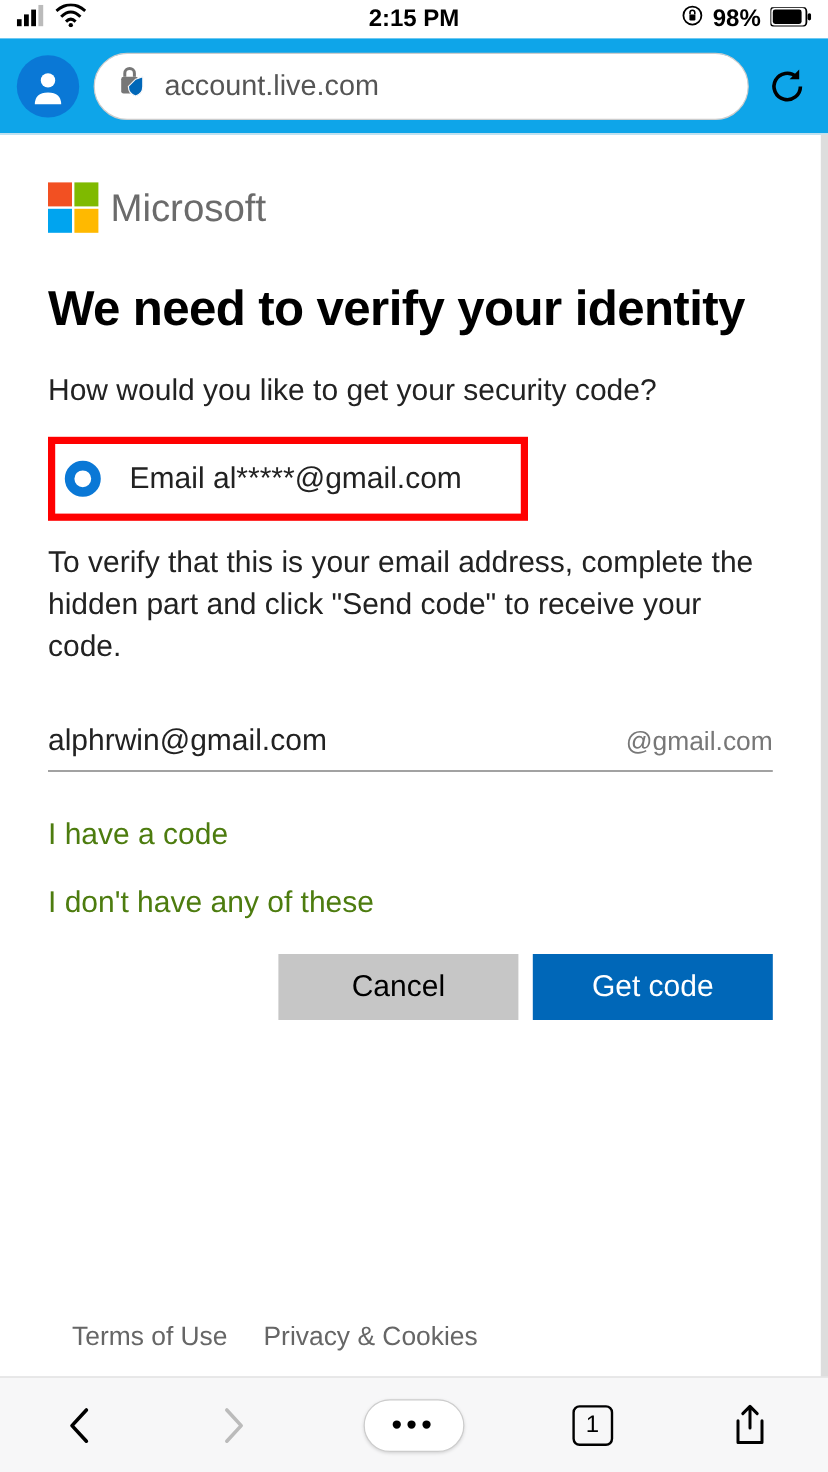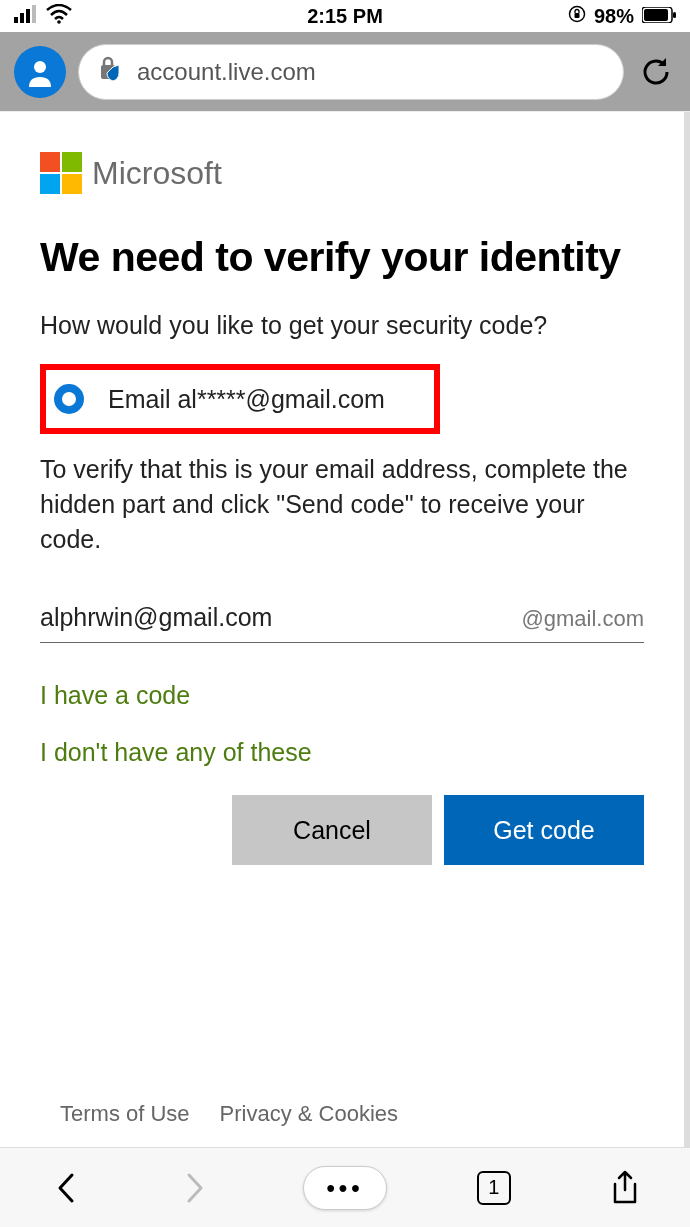--- a/index.html
+++ b/index.html
@@ -2,21 +2,21 @@
 <html><head>
 <meta charset="utf-8">
 <style>
   * { box-sizing: border-box; margin: 0; padding: 0; }
   html, body { width: 690px; height: 1227px; font-family: -apple-system, "Segoe UI", Helvetica, Arial, sans-serif; background: #fff; overflow: hidden; }
   
   .status-bar { height: 32px; display: flex; align-items: center; justify-content: space-between; padding: 0 14px; font-size: 20px; font-weight: 600; color: #000; }
   .status-left, .status-right { display: flex; align-items: center; gap: 8px; }
   .status-center { position: absolute; left: 50%; transform: translateX(-50%); }
   
-  .browser-bar { height: 80px; display: flex; align-items: center; padding: 0 14px; gap: 12px; background: #a3a3a3; border-bottom: 1px solid #eee; }
+  .browser-bar { height: 80px; display: flex; align-items: center; padding: 0 14px; gap: 12px; background: #0ea5e9; border-bottom: 1px solid #eee; }
   .profile-circle { width: 52px; height: 52px; border-radius: 50%; background: #0a78d6; display: flex; align-items: center; justify-content: center; }
   .url-bar { flex: 1; height: 56px; border: 1px solid #ccc; border-radius: 28px; display: flex; align-items: center; padding: 0 20px; gap: 14px; color: #555; font-size: 24px; background: #fff;}
   .reload-btn { width: 40px; height: 40px; display: flex; align-items: center; justify-content: center; }
   
   .content { padding: 40px 40px 10px 40px; height: calc(100% - 32px - 80px - 80px); position: relative; overflow: hidden; border-right: 6px solid #ddd;}
   .ms-logo-row { display: flex; align-items: center; gap: 10px; margin-bottom: 40px; }
   .ms-logo { width: 42px; height: 42px; display: grid; grid-template-columns: 1fr 1fr; grid-template-rows: 1fr 1fr; gap: 2px; }
   .ms-logo div:nth-child(1){background:#f25022;} .ms-logo div:nth-child(2){background:#7fba00;}
   .ms-logo div:nth-child(3){background:#00a4ef;} .ms-logo div:nth-child(4){background:#ffb900;}
   .ms-text { font-size: 32px; color: #6b6b6b; font-weight: 500; }
@@ -24,21 +24,21 @@
   .subtitle { font-size: 25px; color: #222; margin-bottom: 24px; }
   .radio-row { display: flex; align-items: center; gap: 24px; padding: 14px 8px; border: 6px solid #f00; margin-bottom: 18px; width: 400px; }
   .radio-btn { width: 30px; height: 30px; border-radius: 50%; border: 8px solid #0a78d6; background: #fff; flex-shrink: 0; }
   .radio-label { font-size: 25px; color: #222; }
   .instruction { font-size: 25px; color: #222; line-height: 1.4; margin-bottom: 40px; }
   .email-field { display: flex; align-items: baseline; border-bottom: 1.5px solid #666; padding: 6px 0 10px 0; margin-bottom: 38px; }
   .email-input { flex: 1; border: none; outline: none; font-size: 25px; color: #222; }
   .email-suffix { font-size: 22px; color: #777; }
   .link { display: block; color: #4d7c0f; font-size: 25px; margin-bottom: 28px; text-decoration: none; }
   .btn-row { display: flex; justify-content: flex-end; gap: 12px; margin-top: 10px; }
-  .btn { width: 200px; height: 70px; border: none; font-size: 25px; cursor: pointer; }
+  .btn { width: 200px; height: 55px; border: none; font-size: 25px; cursor: pointer; }
   .btn-cancel { background: #c6c6c6; color: #000; }
   .btn-primary { background: #0067b8; color: #fff; }
   .footer-links { position: absolute; bottom: 20px; left: 60px; display: flex; gap: 30px; font-size: 22px; color: #666; }
   
   .bottom-nav { height: 80px; display: flex; align-items: center; justify-content: space-around; background: #f7f7f8; border-top: 1px solid #ddd; }
   .nav-btn { width: 48px; height: 48px; display: flex; align-items: center; justify-content: center; }
   .more-pill { width: 84px; height: 44px; border-radius: 22px; background: #fff; border: 1px solid #ccc; display: flex; align-items: center; justify-content: center; font-size: 24px; letter-spacing: 4px; font-weight: 700; box-shadow: 0 1px 3px rgba(0,0,0,0.15);}
   .tab-sq { width: 34px; height: 34px; border: 2.5px solid #000; border-radius: 6px; display: flex; align-items: center; justify-content: center; font-weight: 500; font-size: 20px;}
 </style>
 </head>

